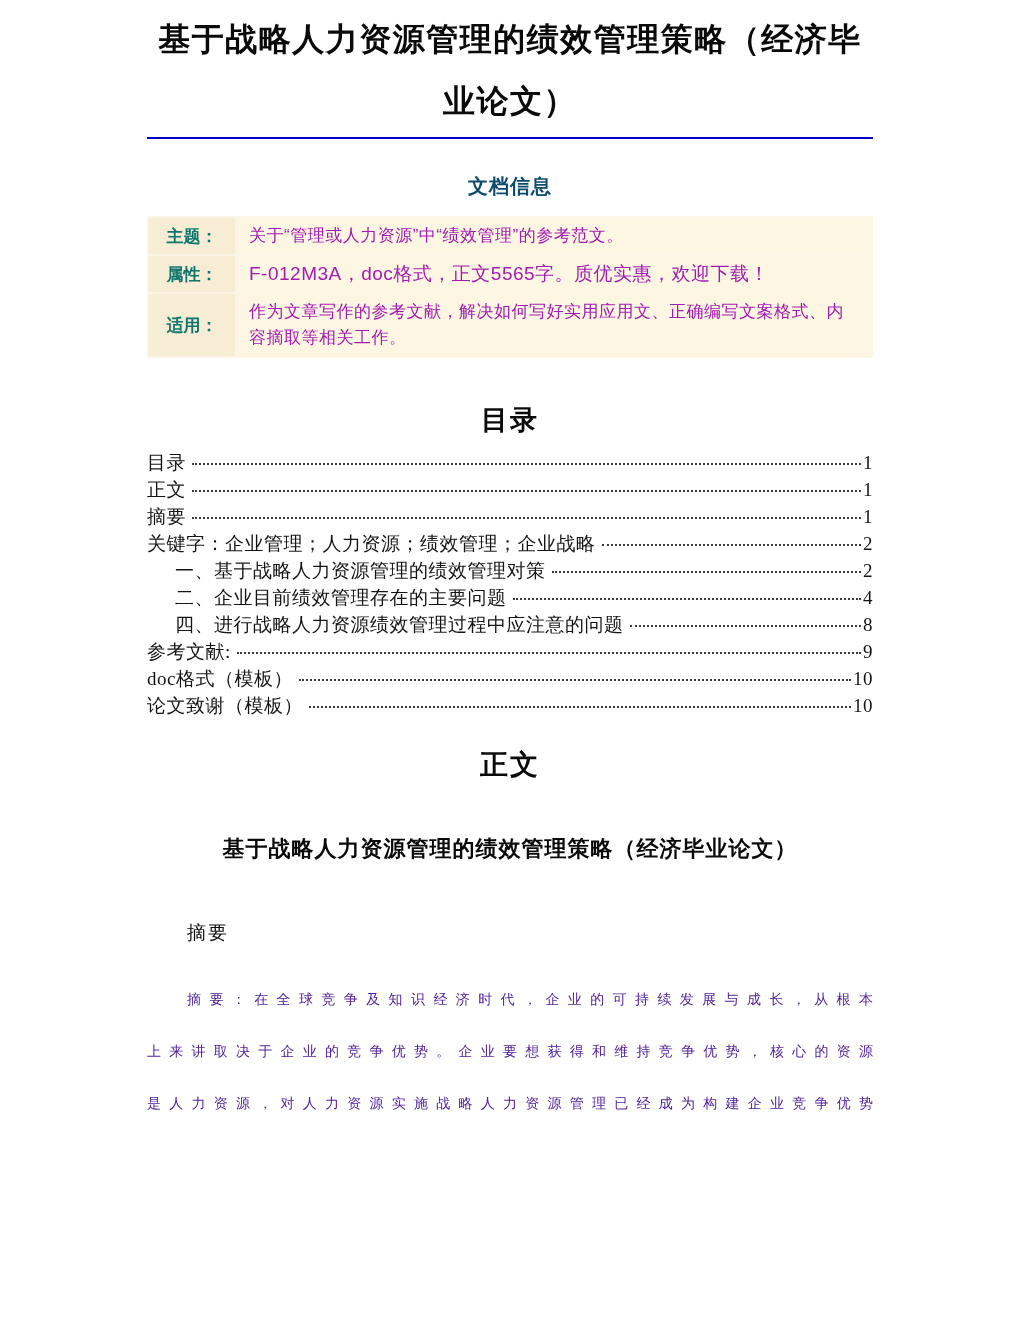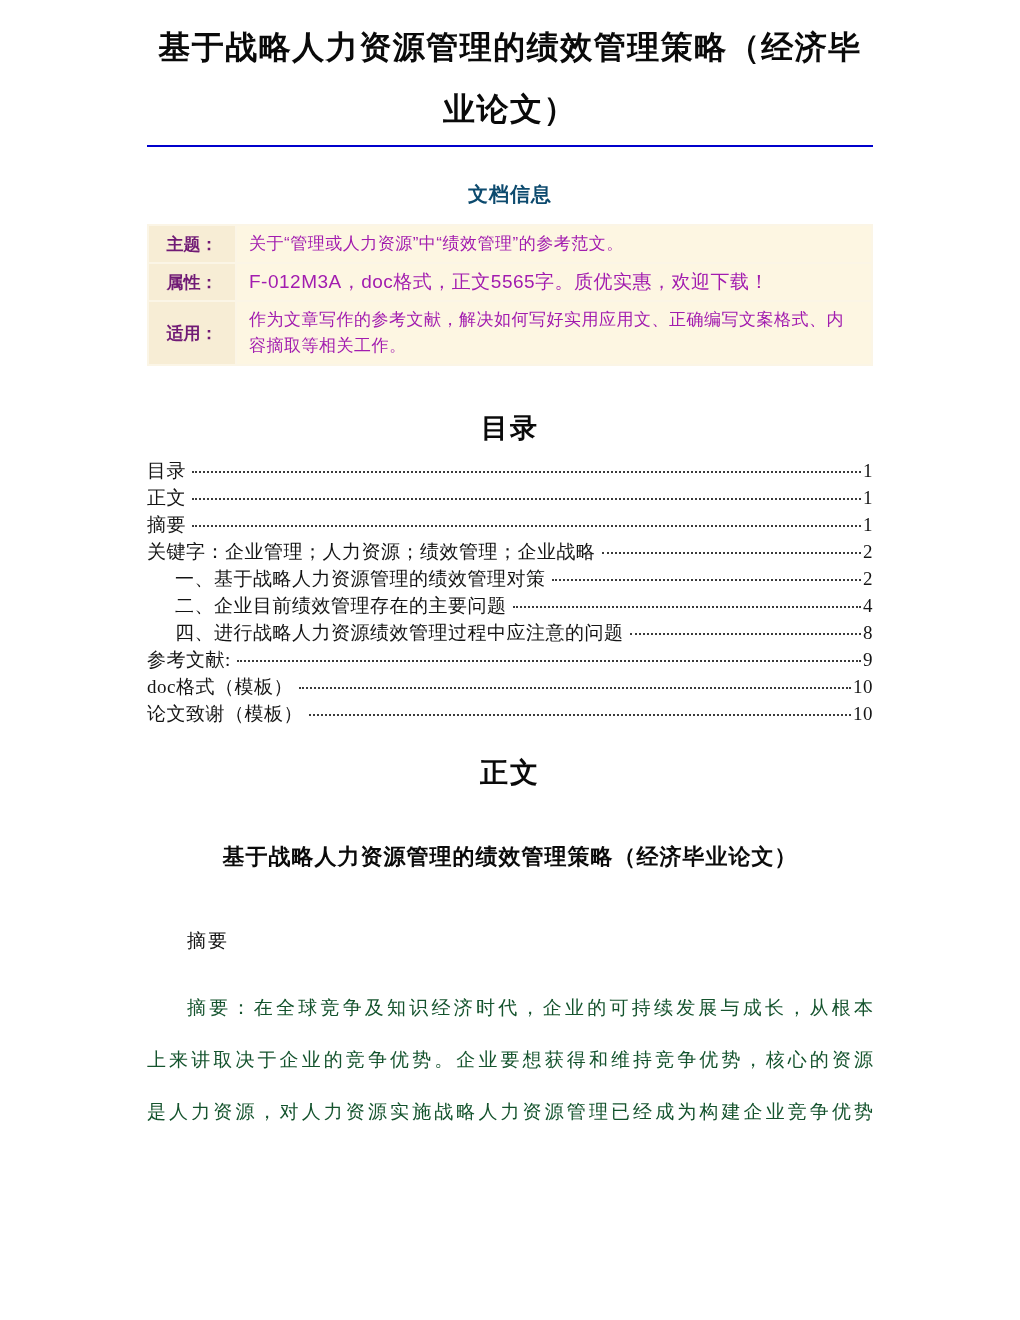--- a/index.html
+++ b/index.html
@@ -2,21 +2,21 @@
 <html><head>
 <meta charset="utf-8">
 <style>
   html,body{margin:0;padding:0;background:#ffffff;}
   body{
     width:1020px;height:1320px;position:relative;
     font-family:"Liberation Serif","DejaVu Serif",serif;
     color:#0f0f0f;
     -webkit-font-smoothing:antialiased;
   }
-  .page{width:726px;margin:16px auto;}
+  .page{width:726px;margin:8px auto;}
 
   
   .doc-title{
     font-family:"Liberation Sans","DejaVu Sans",sans-serif;
     font-weight:bold;font-size:32px;letter-spacing:1.5px;
     line-height:62px;text-align:center;color:#0a0a0a;
   }
   .title-rule{border:0;border-top:2px solid #0000cc;margin:5px 0 0 0;}
 
   
@@ -26,21 +26,21 @@
     font-weight:bold;font-size:20px;color:#0c4a6e;letter-spacing:1px;
   }
   .info-table{
     margin-top:16px;width:100%;border-collapse:collapse;
     font-family:"Liberation Sans","DejaVu Sans",sans-serif;
   }
   .info-table td{
     border:2px solid #fbf5e6;vertical-align:middle;
   }
   .info-label{
-    width:82px;background:#f7edd5;color:#701a75;font-weight:bold;
+    width:82px;background:#f7edd5;color:#0f766e;font-weight:bold;
     font-size:17px;text-align:center;padding:5px 2px;white-space:nowrap;
   }
   .info-value{
     background:#fdf6e2;color:#a21caf;font-size:17px;
     padding:5px 10px 5px 12px;line-height:26px;letter-spacing:0.5px;
   }
   .row-attr .info-value{font-size:19px;}
 
   
   .toc-heading{
@@ -72,21 +72,21 @@
   .article-title{
     margin-top:50px;text-align:center;
     font-family:"Liberation Sans","DejaVu Sans",sans-serif;
     font-weight:bold;font-size:22px;color:#0a0a0a;letter-spacing:1px;
   }
   .abstract-label{
     margin-top:56px;padding-left:40px;font-size:19px;letter-spacing:2px;
   }
   .abstract-par{margin-top:28px;}
   .par-line{
-    font-size:19px;line-height:52px;color:#14532d;
+    font-size:14px;line-height:52px;color:#4c1d95;
     text-align:justify;text-align-last:justify;text-justify:inter-character;
   }
   .par-line.first{text-indent:40px;}
 </style>
 </head>
 <body>
 
 <div class="page">
 
   <div class="doc-title">基于战略人力资源管理的绩效管理策略（经济毕业论文）</div>

